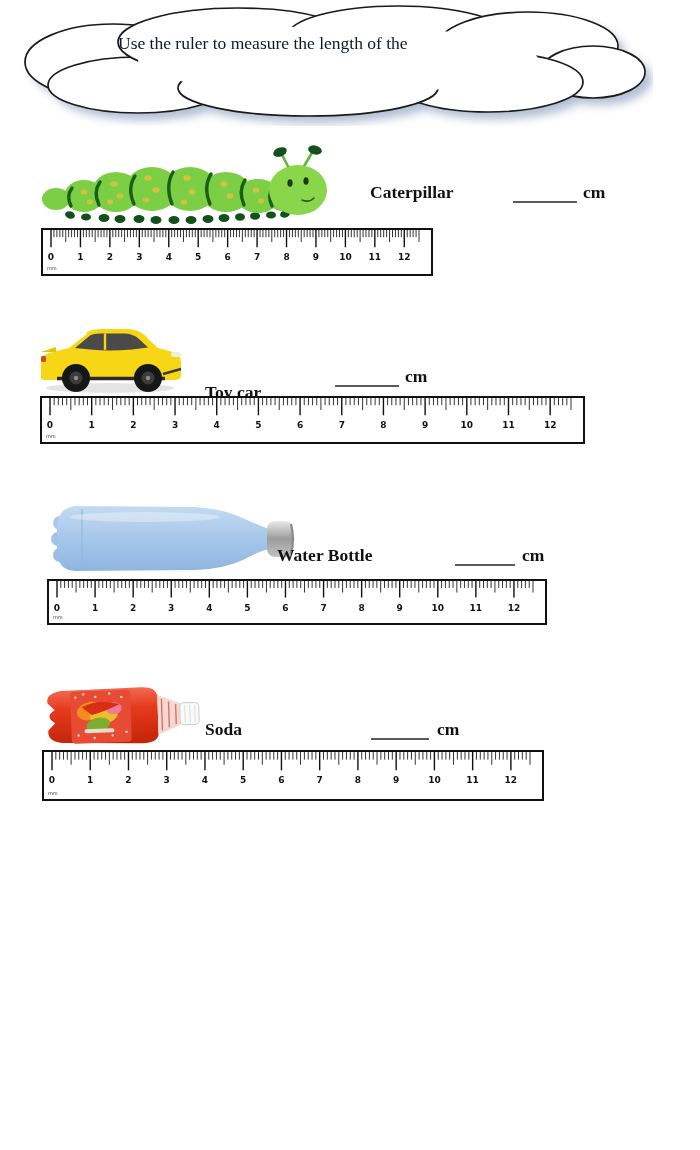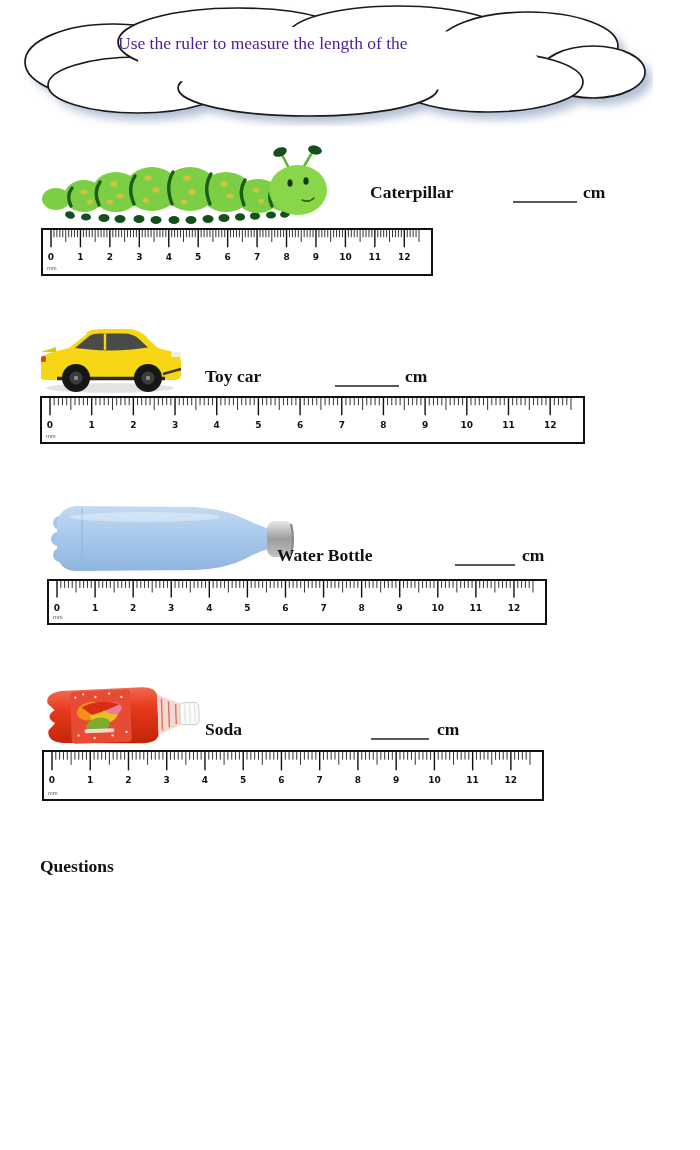--- a/index.html
+++ b/index.html
@@ -1,35 +1,35 @@
 <!DOCTYPE html>
 <html><head>
 <meta charset="utf-8">
 <style>
   html,body{margin:0;padding:0;background:#fff;}
   .page{position:relative;width:700px;height:1150px;background:#ffffff;overflow:hidden;
         font-family:"Liberation Serif", serif;color:#111;}
 
   
   .cloud-svg{position:absolute;left:8px;top:0px;width:645px;height:126px;}
-  .cloud-text{position:absolute;left:118px;top:30px;width:370px;font-size:17.5px;line-height:1.55;color:#4c1d95;}
+  .cloud-text{position:absolute;left:118px;top:30px;width:370px;font-size:17.5px;line-height:1.55;color:#0f172a;}
   .cloud-text span{display:block;}
 
   
   .img-caterpillar{position:absolute;left:40px;top:144px;width:290px;height:80px;}
   .img-car{position:absolute;left:35px;top:318px;width:150px;height:80px;}
   .img-bottle{position:absolute;left:45px;top:500px;width:250px;height:78px;}
   .img-soda{position:absolute;left:38px;top:684px;width:168px;height:66px;transform:rotate(-2deg);}
 
   
   .item-label{position:absolute;font-weight:bold;font-size:17.5px;white-space:nowrap;}
   .unit-label{position:absolute;font-weight:bold;font-size:17.5px;}
   .answer-blank{position:absolute;height:0;border-bottom:2px solid #5a5a5a;}
   .lbl1{left:370px;top:182px}.blank1{left:513px;top:201px;width:64px}.unit1{left:583px;top:182px}
-  .lbl2{left:205px;top:366px}.blank2{left:335px;top:385px;width:64px}.unit2{left:405px;top:366px}
+  .lbl2{left:205px;top:382px}.blank2{left:335px;top:385px;width:64px}.unit2{left:405px;top:366px}
   .lbl3{left:277px;top:545px}.blank3{left:455px;top:564px;width:60px}.unit3{left:522px;top:545px}
   .lbl4{left:205px;top:719px}.blank4{left:371px;top:738px;width:58px}.unit4{left:437px;top:719px}
 
   
   .ruler{position:absolute;}
   .ruler1{left:41px;top:228px;width:392px;height:48px}
   .ruler2{left:40px;top:396px;width:545px;height:48px}
   .ruler3{left:47px;top:579px;width:500px;height:46px}
   .ruler4{left:42px;top:750px;width:502px;height:51px}
 
@@ -802,18 +802,17 @@
         <text x="277.68" y="33.36" text-anchor="middle" font-family="DejaVu Sans, sans-serif" font-size="9" font-weight="bold" fill="#111">7</text>
         <text x="315.92" y="33.36" text-anchor="middle" font-family="DejaVu Sans, sans-serif" font-size="9" font-weight="bold" fill="#111">8</text>
         <text x="354.16" y="33.36" text-anchor="middle" font-family="DejaVu Sans, sans-serif" font-size="9" font-weight="bold" fill="#111">9</text>
         <text x="392.40000000000003" y="33.36" text-anchor="middle" font-family="DejaVu Sans, sans-serif" font-size="9" font-weight="bold" fill="#111">10</text>
         <text x="430.64000000000004" y="33.36" text-anchor="middle" font-family="DejaVu Sans, sans-serif" font-size="9" font-weight="bold" fill="#111">11</text>
         <text x="468.88" y="33.36" text-anchor="middle" font-family="DejaVu Sans, sans-serif" font-size="9" font-weight="bold" fill="#111">12</text>
         <text x="6" y="45" font-family="DejaVu Sans, sans-serif" font-size="5" fill="#444">mm</text>
       </svg></div>
 
   <div class="questions">
-    <p class="q-heading">Questions</p>
     <div>
       </div>
   </div>
 
 </div>
 
 </body></html>

